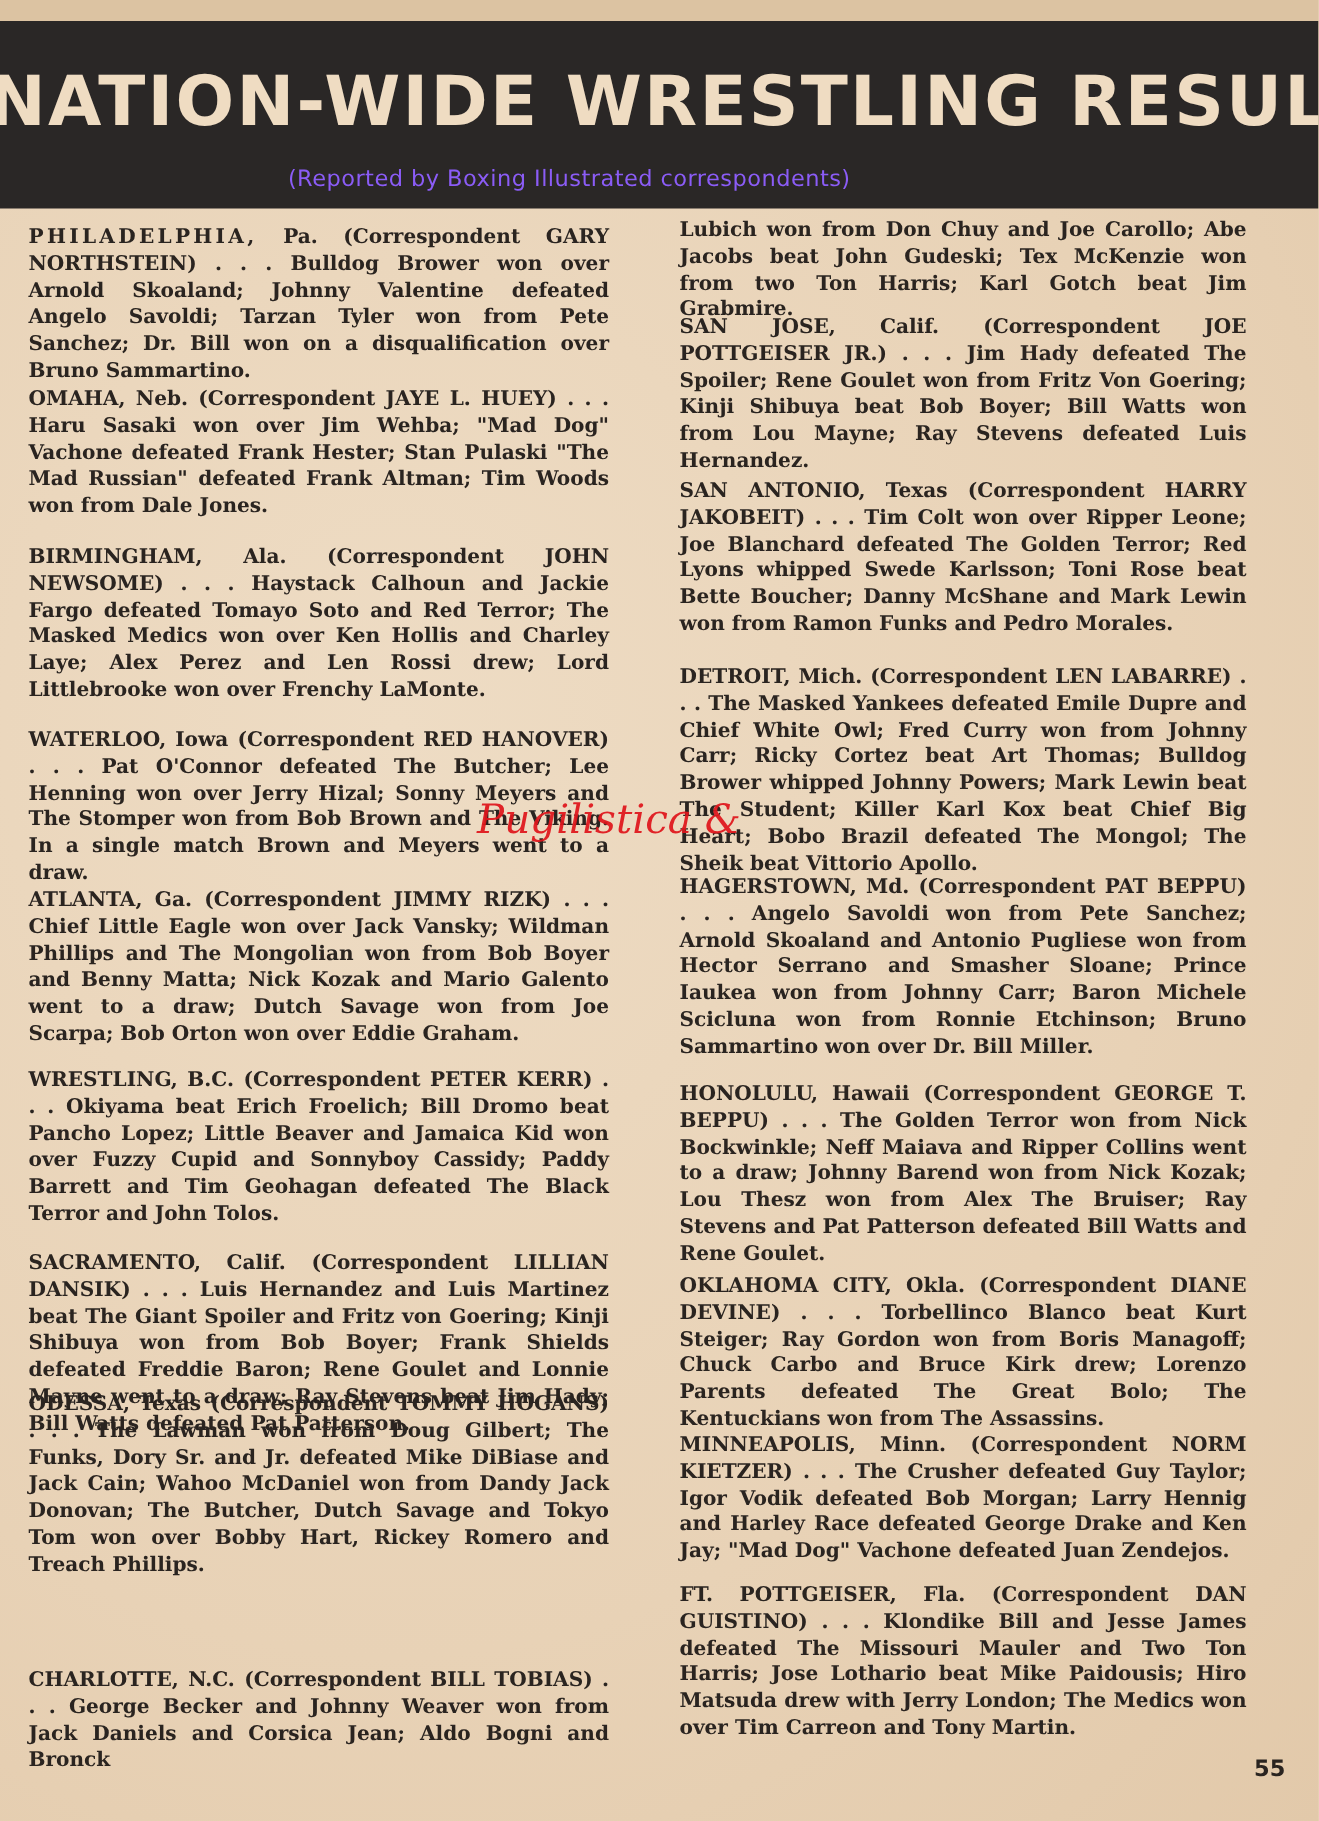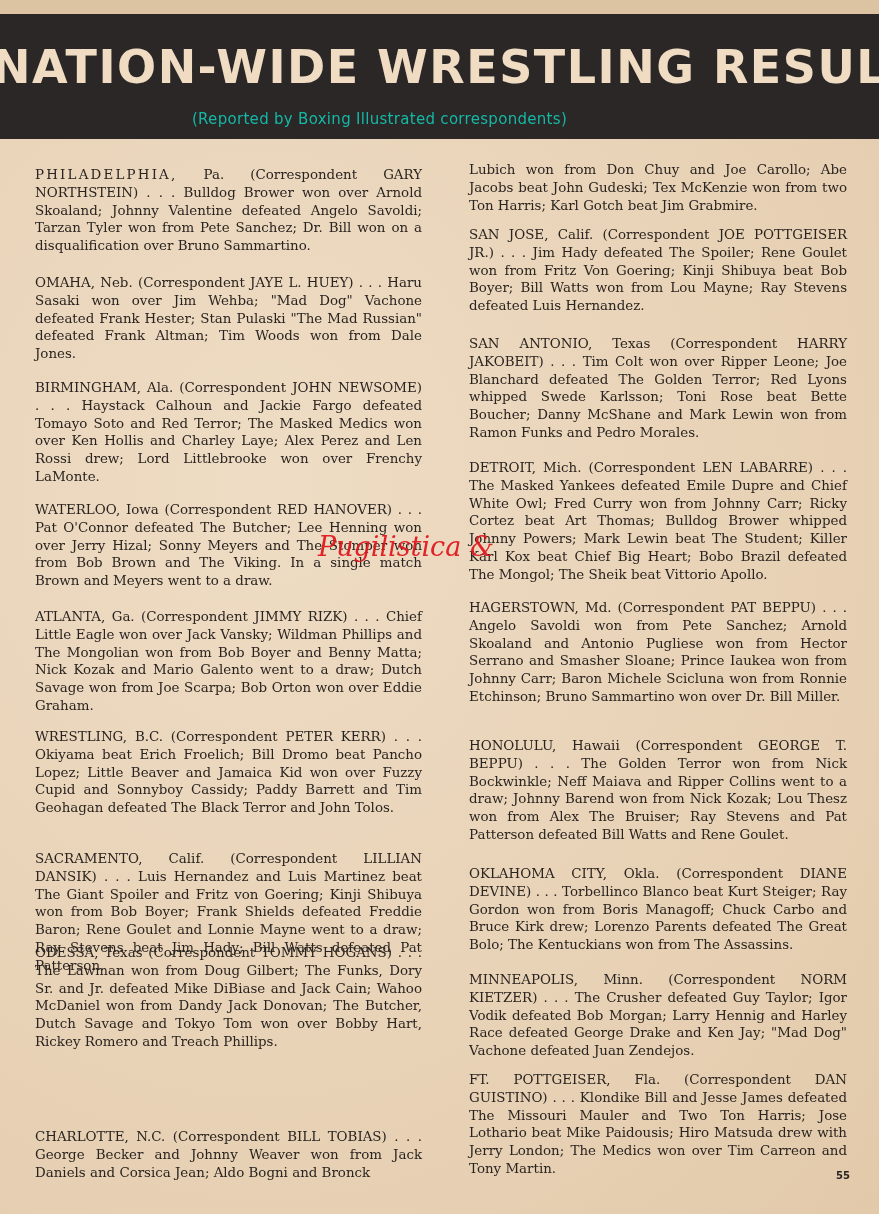--- a/index.html
+++ b/index.html
@@ -22,46 +22,46 @@
   .banner-title {
     position: absolute; left: 0; top: 26px; width: 879px;
     font-family: "DejaVu Sans", sans-serif; font-weight: bold;
     font-size: 46px; letter-spacing: 1.5px;
     color: #efdcc2; white-space: nowrap;
     text-indent: -8px;
   }
   .banner-sub {
     position: absolute; left: 0; top: 96px; width: 719px; text-align: center;
     font-family: "DejaVu Sans", sans-serif; font-size: 15px;
-    color: #14b8a6; letter-spacing: 0.3px;
+    color: #8b5cf6; letter-spacing: 0.3px;
     text-indent: 40px;
   }
   .col {
     position: absolute; top: 150px;
   }
   .col-left { left: 19px; width: 387px; }
   .col-right { left: 453px; width: 378px; top: 145px; }
   .entry {
     font-size: 13.4px; line-height: 17.8px;
-    text-align: justify; margin: 16px;
-    position: absolute; left: 0; width: 100%;
+    text-align: justify; margin: 0;
+    position: absolute; left: 0; width: 100%; font-weight: bold;
   }
   .city { letter-spacing: 0; }
   .city.spaced { letter-spacing: 2.2px; }
   .watermark {
     position: absolute; left: 318px; top: 528px; width: 260px;
     font-family: "DejaVu Serif", "Liberation Serif", serif;
     font-style: italic; color: #e0161c;
     font-size: 27px; line-height: 38px; text-align: left;
     pointer-events: none; opacity: 0.93;
   }
   .page-number {
     position: absolute; left: 836px; top: 1170px;
     font-family: "DejaVu Sans", sans-serif; font-weight: bold;
-    font-size: 10px; color: #2a2420;
+    font-size: 15px; color: #2a2420;
   }
 </style>
 </head>
 <body>
 
 <div class="top-strip"></div>
 
 <div class="banner">
   <div class="banner-title">NATION-WIDE WRESTLING RESULTS</div>
   <div class="banner-sub">(Reported by Boxing Illustrated correspondents)</div>

